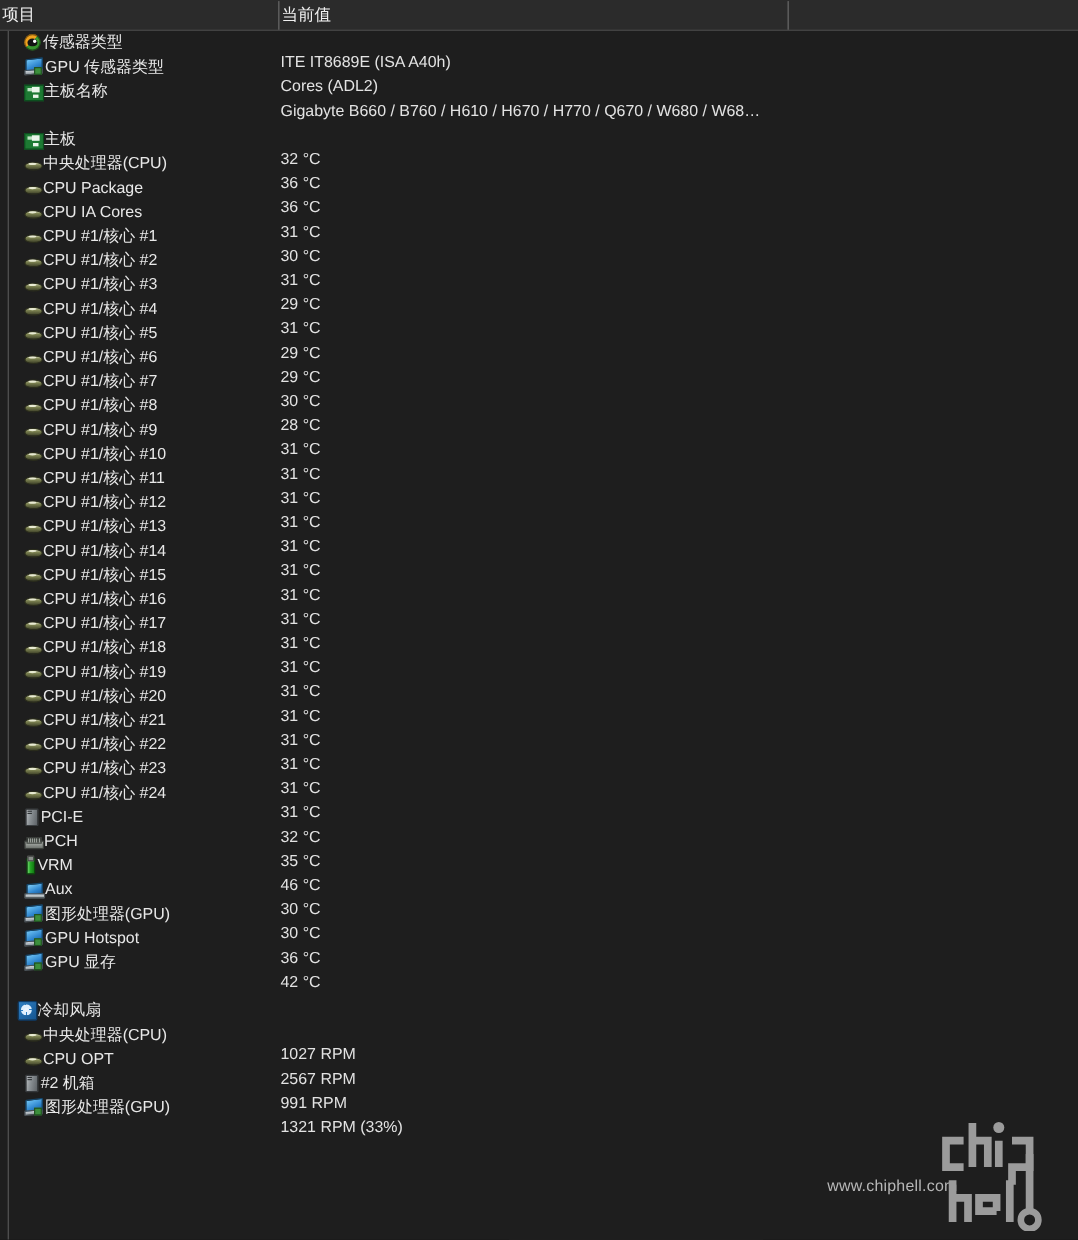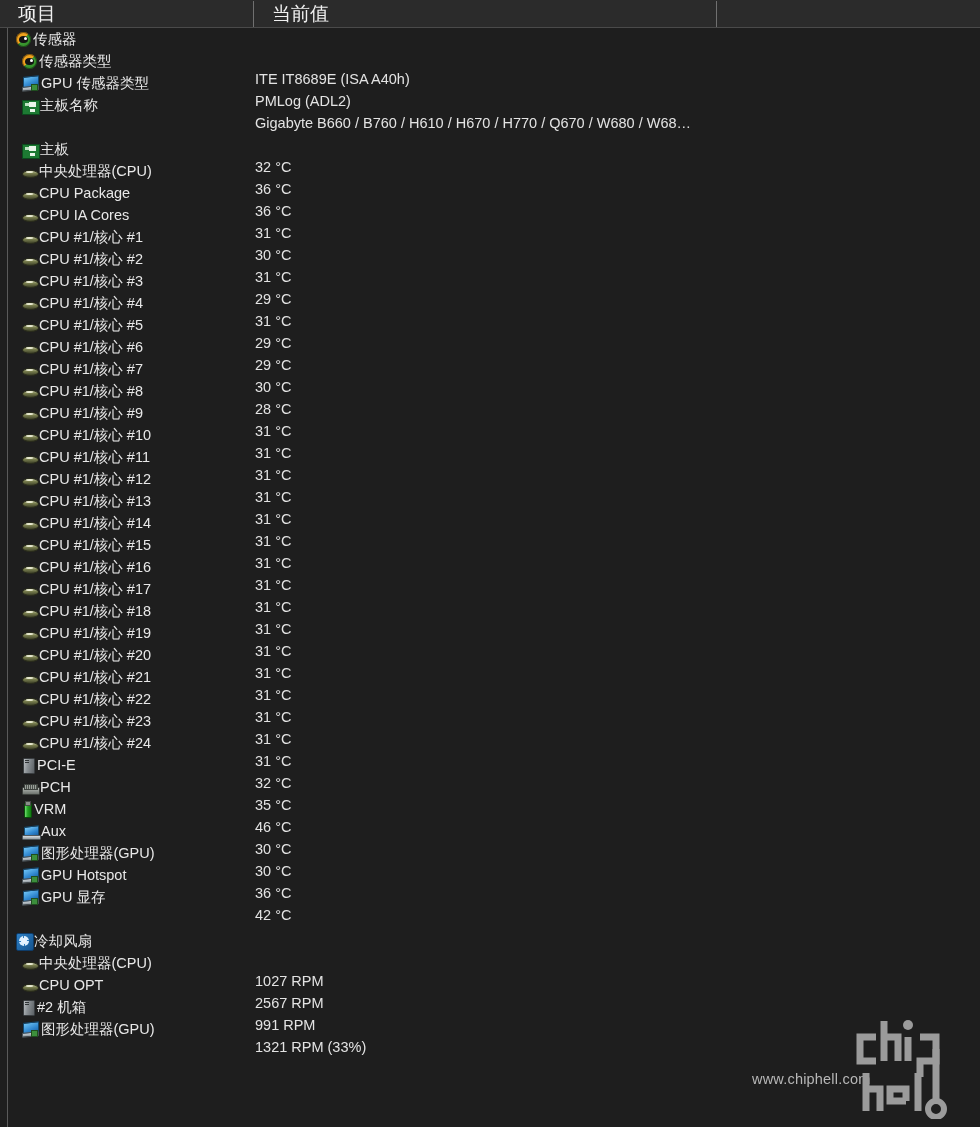--- a/index.html
+++ b/index.html
@@ -19,23 +19,23 @@
   
   .hdr {
     position: absolute; left: 0; top: 0;
     width: 980px; height: 28px;
     background: #2b2b2b;
     border-bottom: 1px solid #4a4a4a;
   }
   .hdr-cell {
     position: absolute; top: 0; height: 27px;
     color: #f0f0f0;
-    font-size: 19px;
+    font-size: 15px;
     line-height: 27px;
-    padding-left: 18px;
+    padding-left: 2px;
     white-space: nowrap;
   }
   .hdr-sep {
     position: absolute; top: 1px; width: 1px; height: 26px;
     background: #707070;
   }
   .hdr-c0 { left: 0; width: 253px; }
   .hdr-c1 { left: 254px; width: 462px; }
   .hdr-s1 { left: 253px; }
   .hdr-s2 { left: 716px; }
@@ -294,30 +294,27 @@
   <div class="hdr">
     <div class="hdr-cell hdr-c0">项目</div>
     <div class="hdr-sep hdr-s1"></div>
     <div class="hdr-cell hdr-c1">当前值</div>
     <div class="hdr-sep hdr-s2"></div>
   </div>
 
   <div class="rail"></div>
 
   <div class="rows" id="rows">
-      <div class="row lv0">
-        <div class="label"><span class="ico ic-sensor"></span><span class="txt">传感器</span></div>
-      </div>
       <div class="row lv1">
         <div class="label"><span class="ico ic-sensor"></span><span class="txt">传感器类型</span></div>
         <div class="value">ITE IT8689E  (ISA A40h)</div>
       </div>
       <div class="row lv1">
         <div class="label"><span class="ico ic-gpu"><i class="chip"></i></span><span class="txt">GPU 传感器类型</span></div>
-        <div class="value">PMLog  (ADL2)</div>
+        <div class="value">Cores  (ADL2)</div>
       </div>
       <div class="row lv1">
         <div class="label"><span class="ico ic-mb"></span><span class="txt">主板名称</span></div>
         <div class="value">Gigabyte B660 / B760 / H610 / H670 / H770 / Q670 / W680 / W68…</div>
       </div>
       <div class="row gap"></div>
       <div class="row lv1">
         <div class="label"><span class="ico ic-mb"></span><span class="txt">主板</span></div>
         <div class="value">32 °C</div>
       </div>

